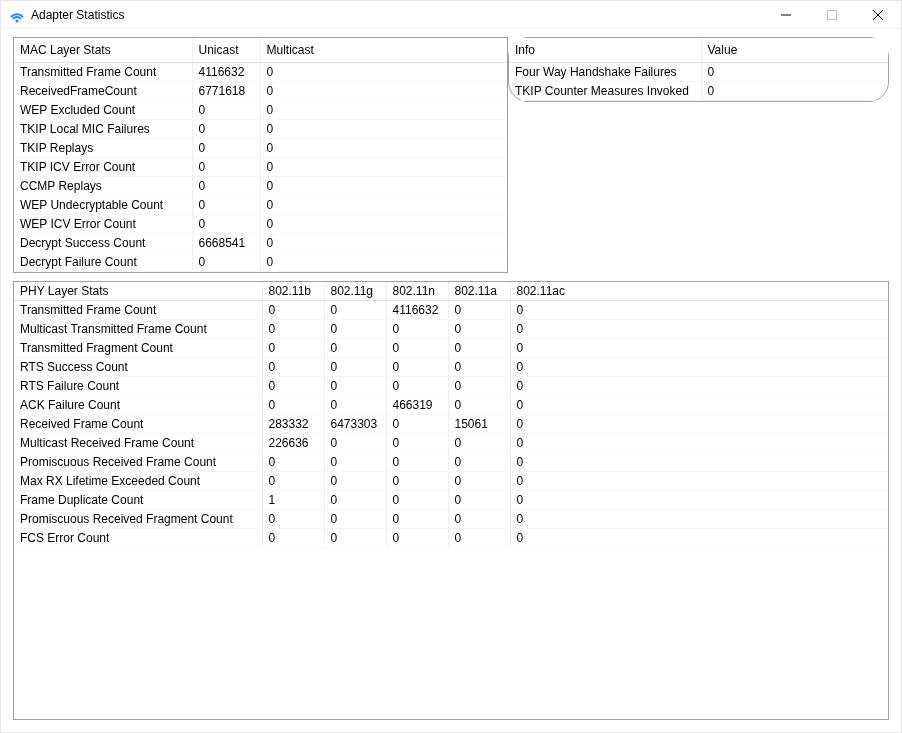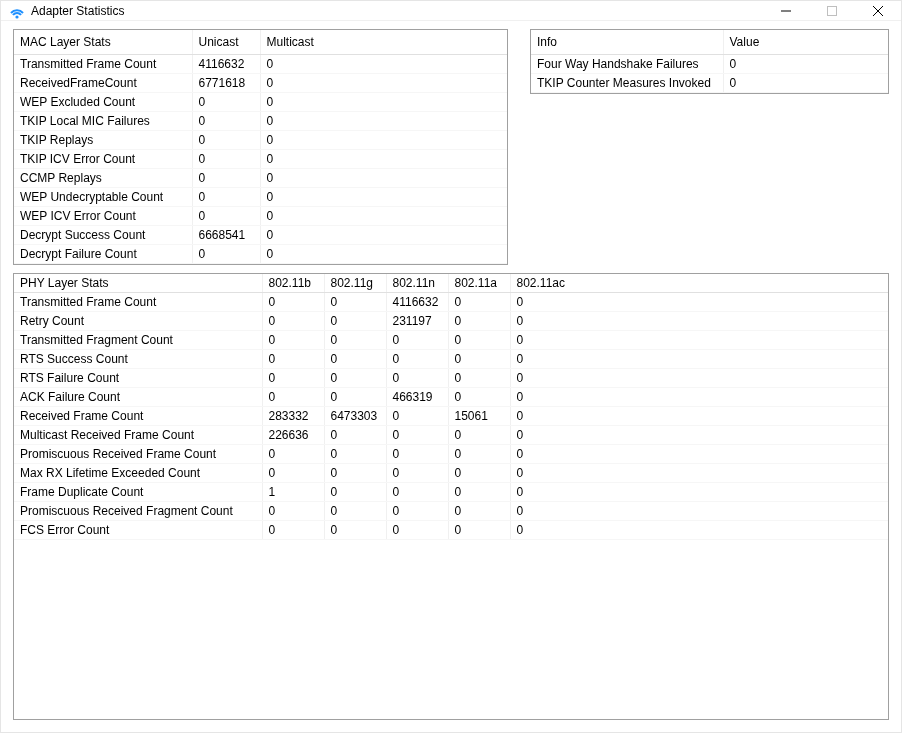--- a/index.html
+++ b/index.html
@@ -12,21 +12,21 @@
   }
   .window {
     width: 902px;
     height: 733px;
     background: #ffffff;
     display: flex;
     flex-direction: column;
     border: 1px solid #e5e5e5;
   }
   .titlebar {
-    height: 20px;
+    height: 28px;
     display: flex;
     align-items: center;
     padding-left: 8px;
     border-bottom: 1px solid #f0f0f0;
     background: #ffffff;
   }
   .titlebar .app-icon {
     width: 16px; height: 16px;
     margin-right: 6px;
     display: inline-flex; align-items: center; justify-content: center;
@@ -52,28 +52,28 @@
   .win-btn.maximize { color: #c0c0c0; }
   .content {
     flex: 1;
     padding: 8px 12px 12px 12px;
     display: flex;
     flex-direction: column;
     gap: 8px;
   }
   .top-row {
     display: flex;
-    gap: 22px;
+    gap: 0;
   }
   .panel {
     border: 1px solid #a0a0a0;
     background: #ffffff;
   }
   .panel.mac { flex: 0 0 495px; }
-  .panel.info { flex: 1; align-self: flex-start; }
+  .panel.info { flex: 1; align-self: flex-start; border-radius: 20px; }
   .panel.phy { width: 100%; flex: 1; }
   table {
     width: 100%;
     border-collapse: collapse;
     table-layout: fixed;
   }
   th, td {
     text-align: left;
     padding: 2px 6px 2px 6px;
     font-size: 12px;
@@ -264,24 +264,24 @@
         <tbody id="phy-body">
             <tr>
               <td>Transmitted Frame Count</td>
               <td>0</td>
               <td>0</td>
               <td>4116632</td>
               <td>0</td>
               <td>0</td>
             </tr>
             <tr>
-              <td>Retry Count</td>
-              <td>0</td>
-              <td>0</td>
-              <td>231197</td>
+              <td>Multicast Transmitted Frame Count</td>
+              <td>0</td>
+              <td>0</td>
+              <td>0</td>
               <td>0</td>
               <td>0</td>
             </tr>
             <tr>
               <td>Transmitted Fragment Count</td>
               <td>0</td>
               <td>0</td>
               <td>0</td>
               <td>0</td>
               <td>0</td>

